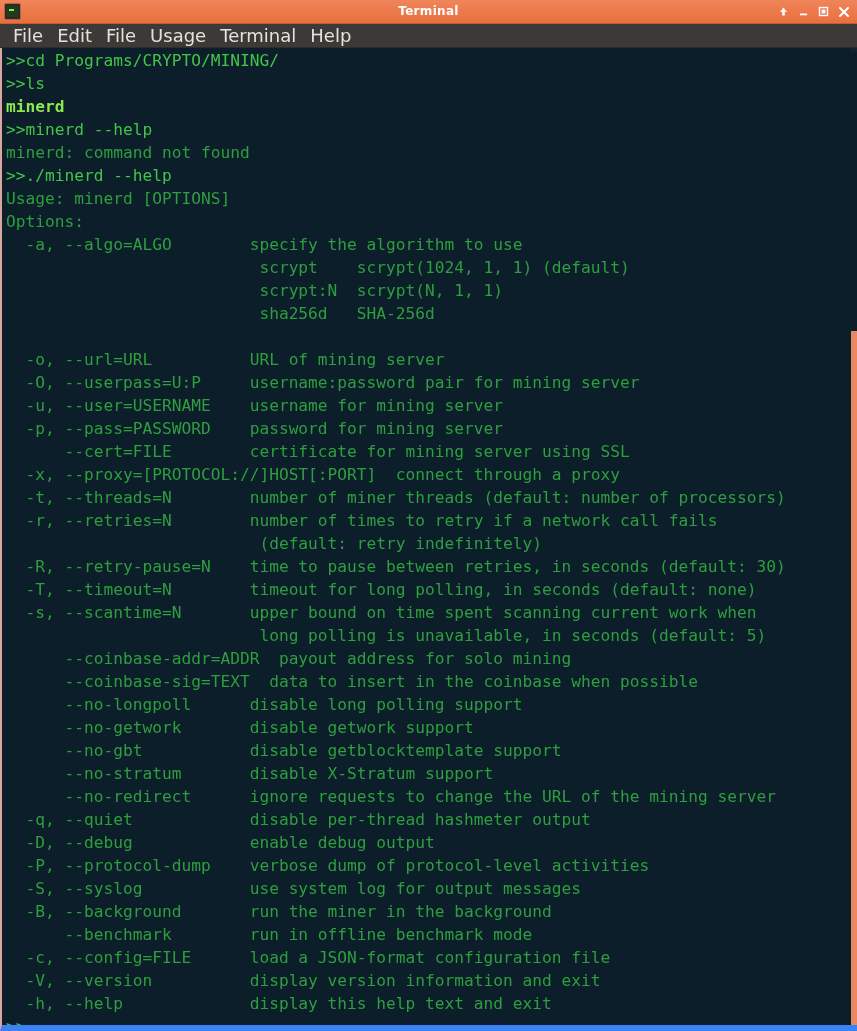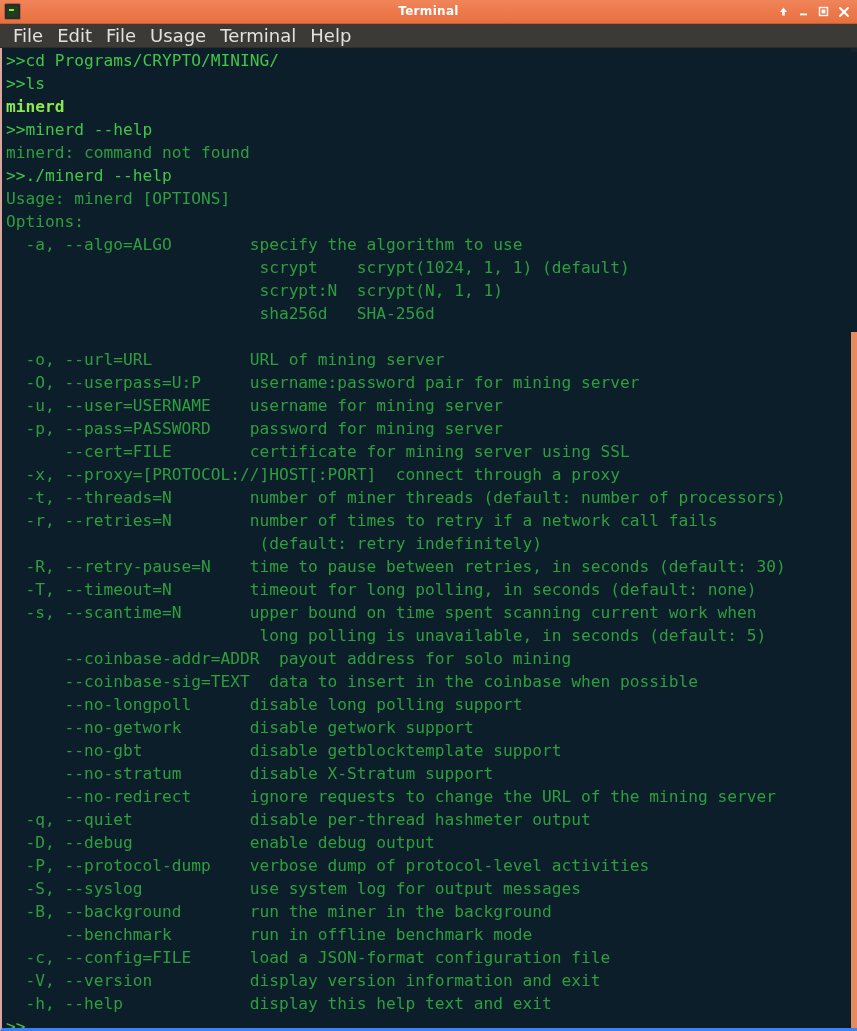--- a/index.html
+++ b/index.html
@@ -120,21 +120,21 @@
   }
 
   
   .term-wrap {
     flex: 1 1 auto;
     position: relative;
     background: #0b1e2a;
     overflow: hidden;
     border-left: 2px solid #d8a8a0;
     border-right: 0;
-    border-bottom: 3px solid #3b82f6;
+    border-bottom: 6px solid #3b82f6;
     box-sizing: border-box;
   }
   .term-screen {
     position: absolute;
     left: 2px;
     top: 0;
     width: 862px;
     padding-top: 1px;
     overflow: hidden;
     height: 100%;

